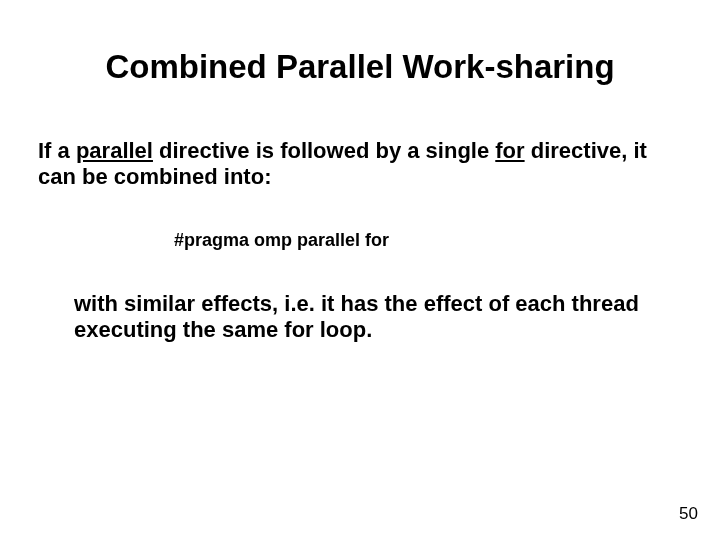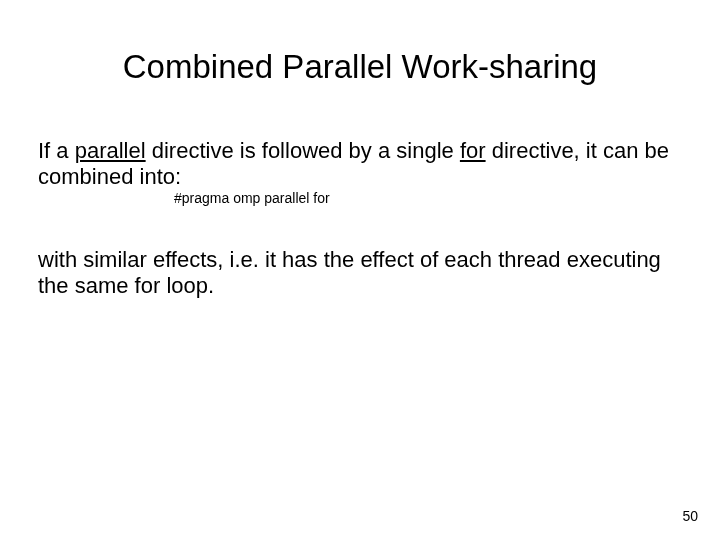--- a/index.html
+++ b/index.html
@@ -14,51 +14,54 @@
     overflow: hidden;
   }
   .slide {
     width: 720px;
     height: 540px;
     position: relative;
     box-sizing: border-box;
   }
   .title {
     text-align: center;
-    font-weight: normal;
+    font-weight: bold;
     font-size: 33px;
     line-height: 1.15;
     padding-top: 48px;
     padding-left: 40px;
     padding-right: 40px;
   }
   .body {
     padding: 0 38px;
     font-size: 22px;
     line-height: 1.18;
+    font-weight: bold;
   }
   .para1 {
     margin-top: 52px;
   }
   .code-block {
+    margin-top: 40px;
     padding-left: 136px;
-    font-size: 14px;
+    font-size: 18px;
     line-height: 1.2;
   }
   .code-line2 {
     padding-left: 34px;
   }
   .para2 {
     margin-top: 40px;
+    margin-left: 36px;
   }
   .page-num {
     position: absolute;
     bottom: 16px;
     right: 22px;
-    font-size: 14px;
+    font-size: 17px;
     margin-left: 23px;
   }
 </style>
 </head>
 <body>
 
 <div class="slide">
 
   <div class="title">
     <span>Combined Parallel Work-sharing</span><br>

